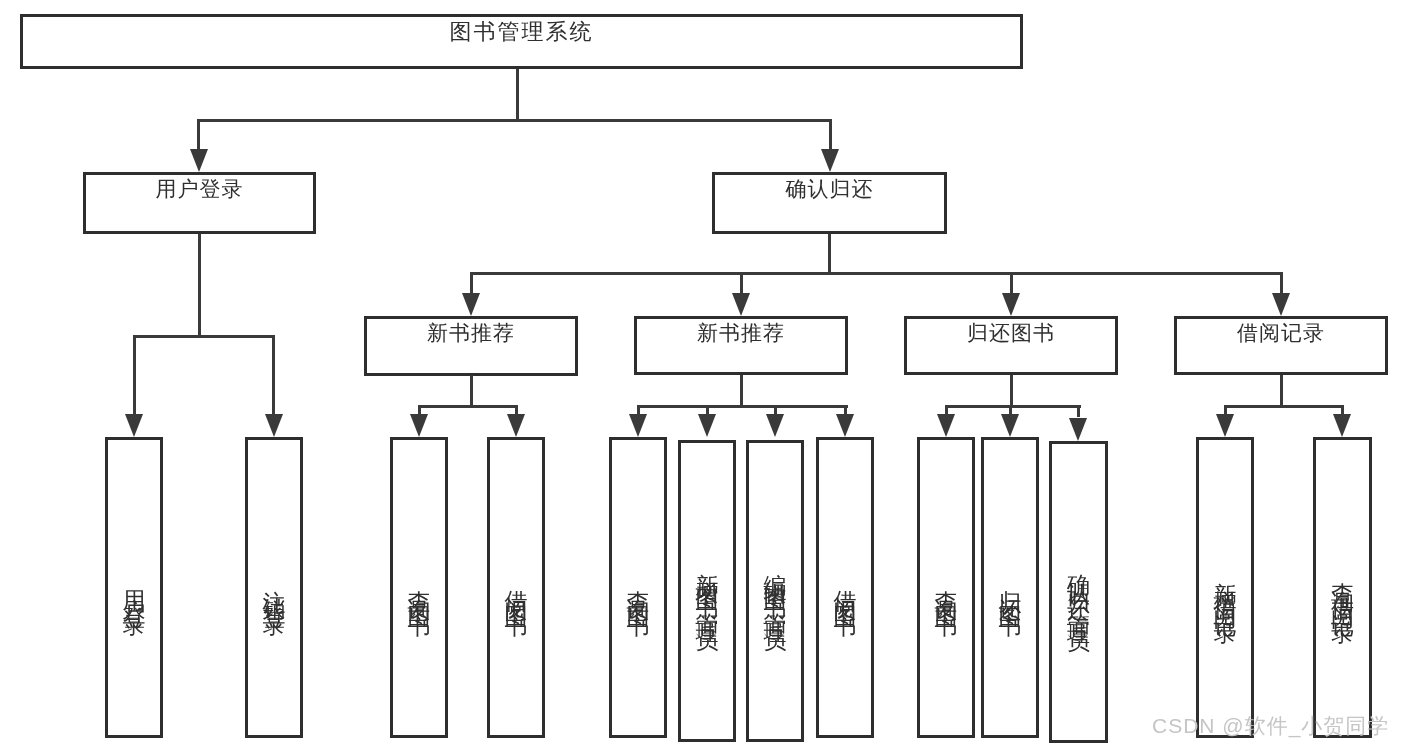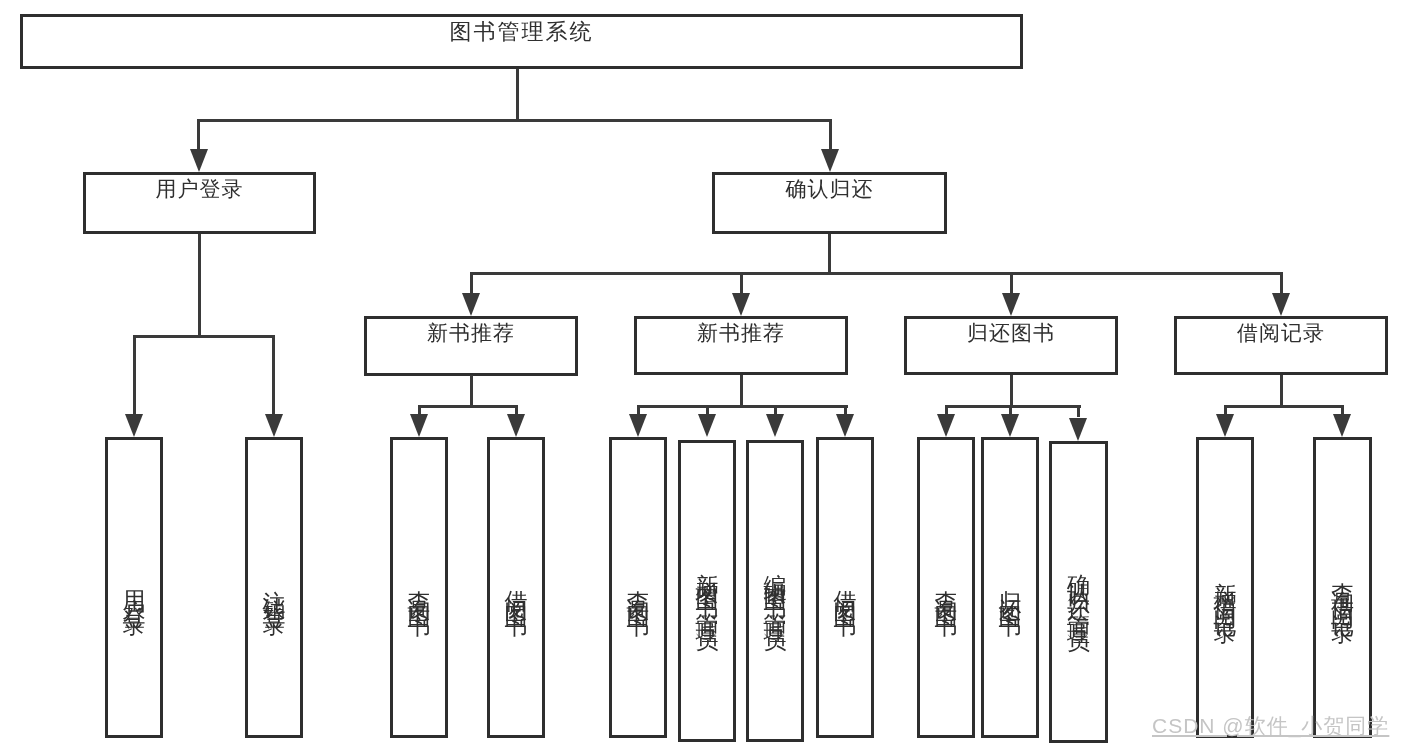--- a/index.html
+++ b/index.html
@@ -180,15 +180,15 @@
     <span class="vtext">确认归还（管理员）</span>
   </div>
 
   <div class="leaf" style="left:1196px; top:437px; width:58px; height:301px;">
     <span class="vtext">新增借阅记录</span>
   </div>
   <div class="leaf" style="left:1313px; top:437px; width:59px; height:301px;">
     <span class="vtext">查询借阅记录</span>
   </div>
 
-  <div class="watermark" style="left:1152px; top:712px; color:#c5c5c5;text-decoration:underline;">CSDN @软件_小贺同学</div>
+  <div class="watermark" style="left:1152px; top:712px; color:#c5c5c5;">CSDN @软件_小贺同学</div>
 
 </div>
 
 </body></html>

